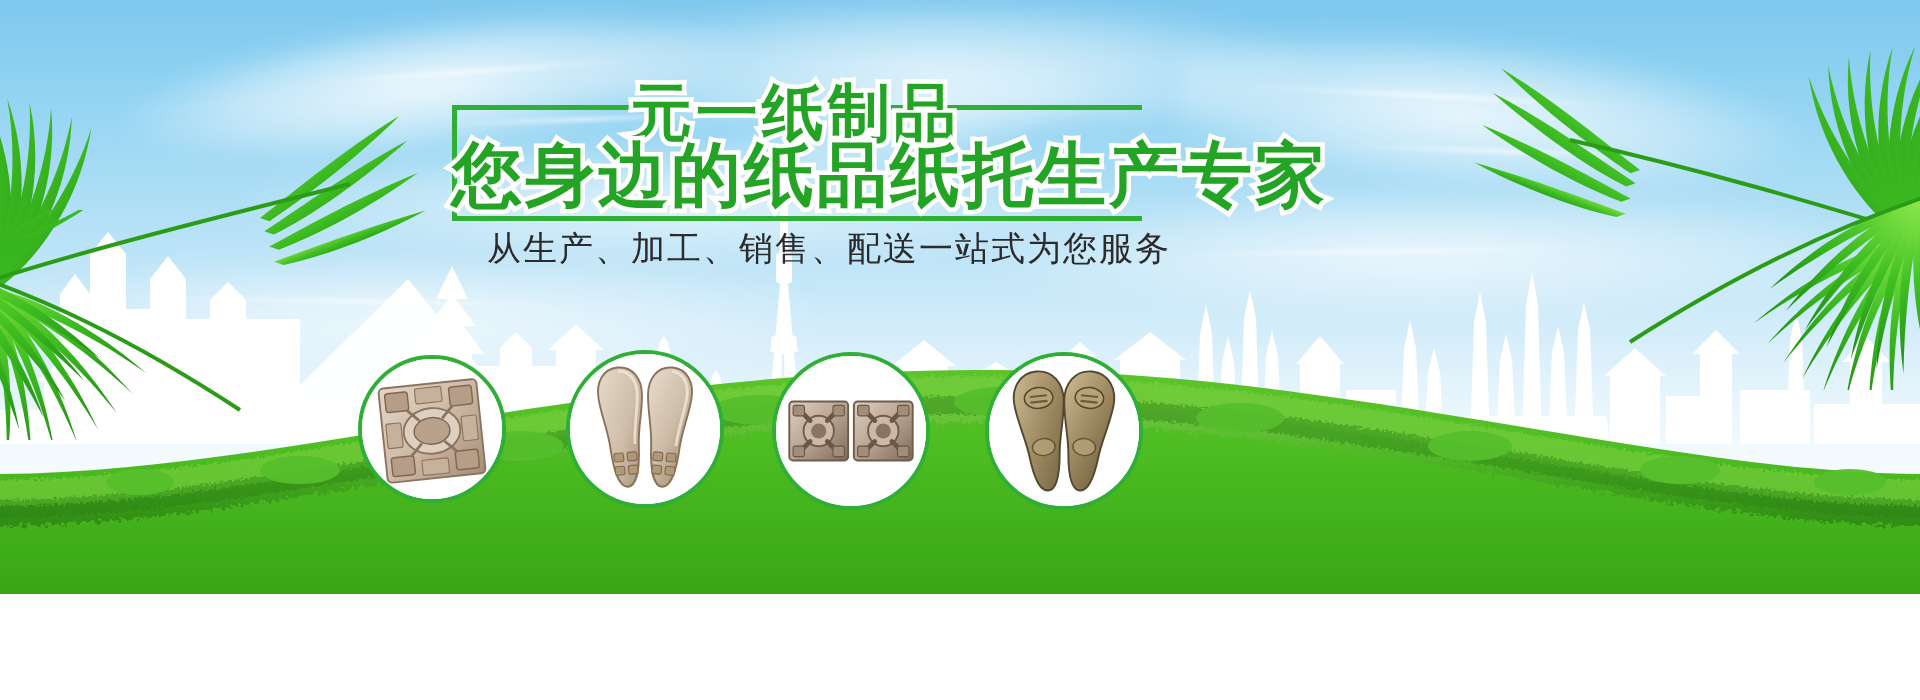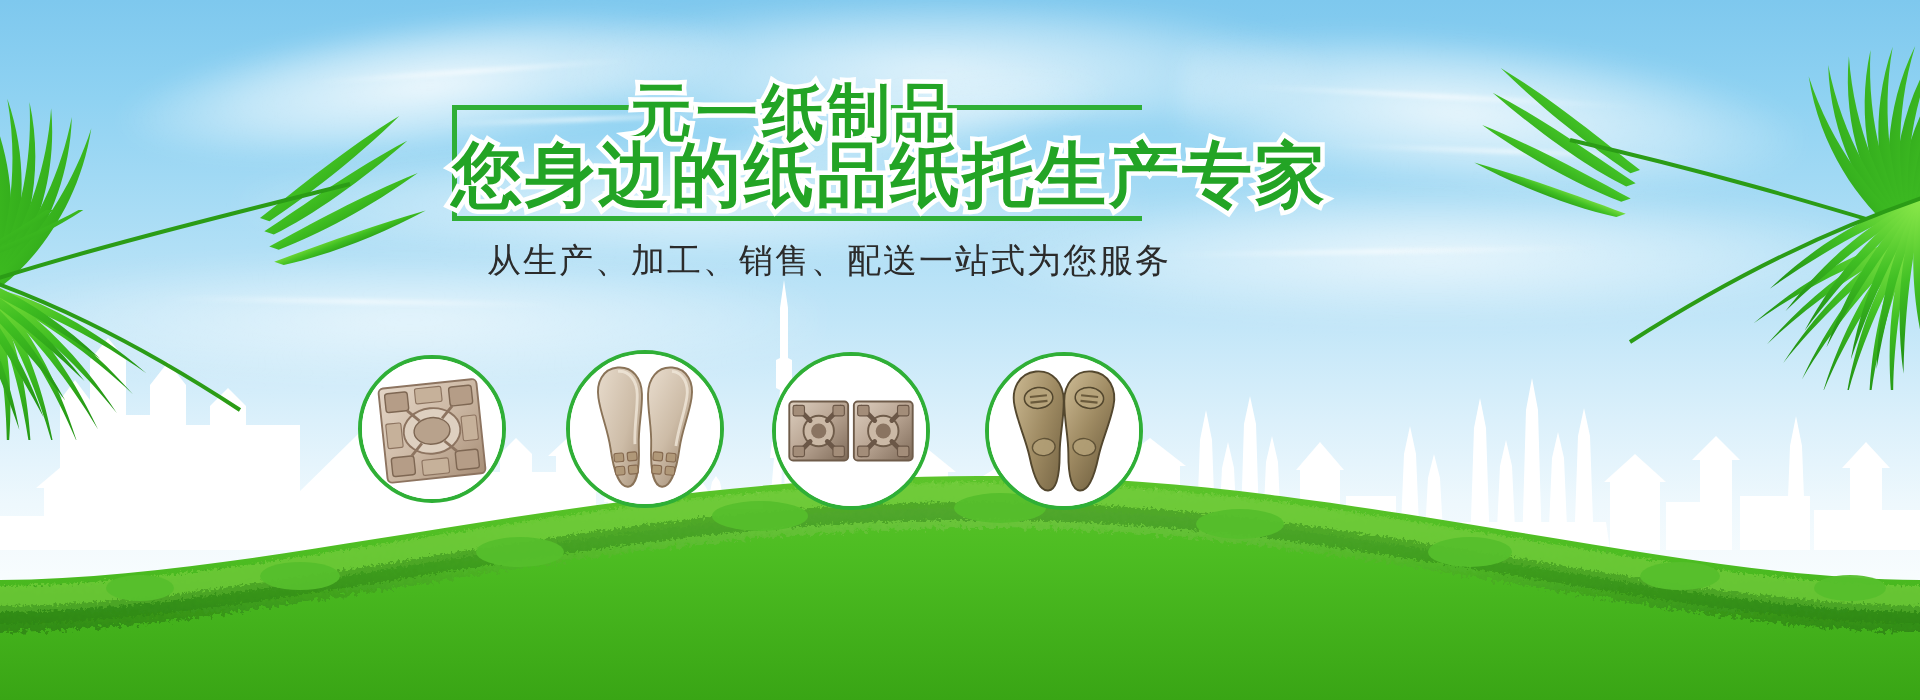--- a/index.html
+++ b/index.html
@@ -1,20 +1,20 @@
 <!DOCTYPE html>
 <html><head>
 <meta charset="utf-8">
 <style>
   html,body{margin:0;padding:0;background:#fff;}
   body{font-family:"DejaVu Sans","Liberation Sans",sans-serif;}
 
   #banner{
     position:relative;
-    width:1920px;height:700px;
+    width:1920px;height:594px;
     overflow:hidden;
     background:linear-gradient(180deg,#7ec8ee 0%,#8fd2f2 14%,#a8dcf5 30%,#c2e6f8 46%,#dbf0fb 60%,#eef8fd 72%,#f7fcfe 82%,#ffffff 92%);
     text-align:right;
   }
 
   
   .cloudwash{position:absolute;pointer-events:none;}
   .cw1{left:120px;top:20px;width:620px;height:130px;
        background:radial-gradient(ellipse at 50% 50%,rgba(255,255,255,.85) 0%,rgba(255,255,255,.45) 42%,rgba(255,255,255,0) 72%);
        transform:rotate(-7deg);filter:blur(9px);}
@@ -78,21 +78,21 @@
     left:630px;top:82px;
     font-size:62px;line-height:62px;
     letter-spacing:4px;
   }
   #title-sub{
     left:452px;top:142px;
     font-size:70px;line-height:66px;
     letter-spacing:3px;
   }
   #tagline{
-    position:absolute;left:487px;top:238px;
+    position:absolute;left:487px;top:226px;
     font-size:34px;letter-spacing:2px;color:#2b2b2b;
     white-space:nowrap;
     font-family:"DejaVu Sans","Liberation Sans",sans-serif;
   }
 
   
   .prod{
     position:absolute;border-radius:50%;
     border:4px solid #2faf36;
     background:#ffffff;

